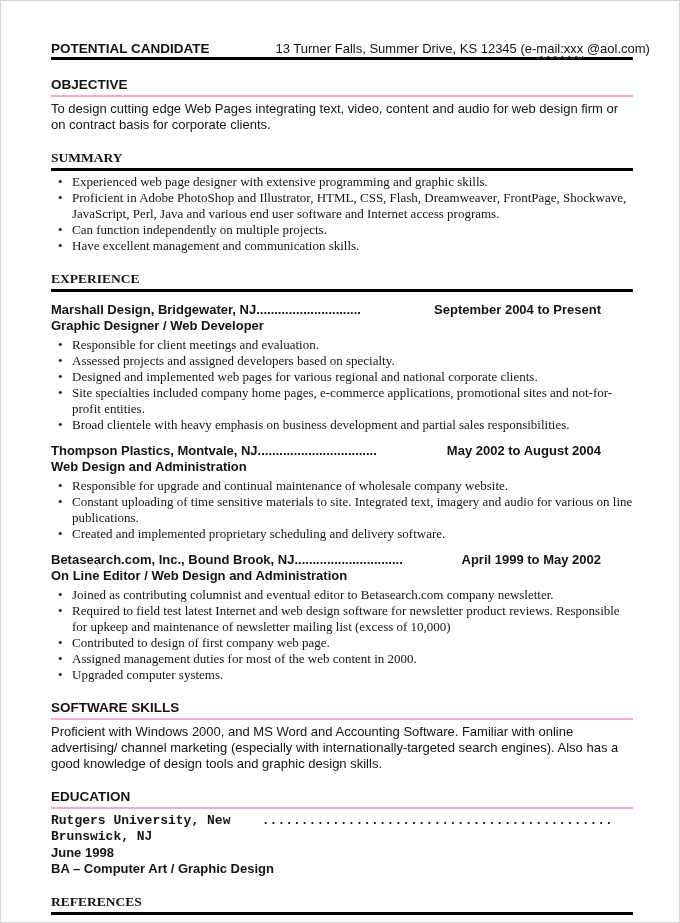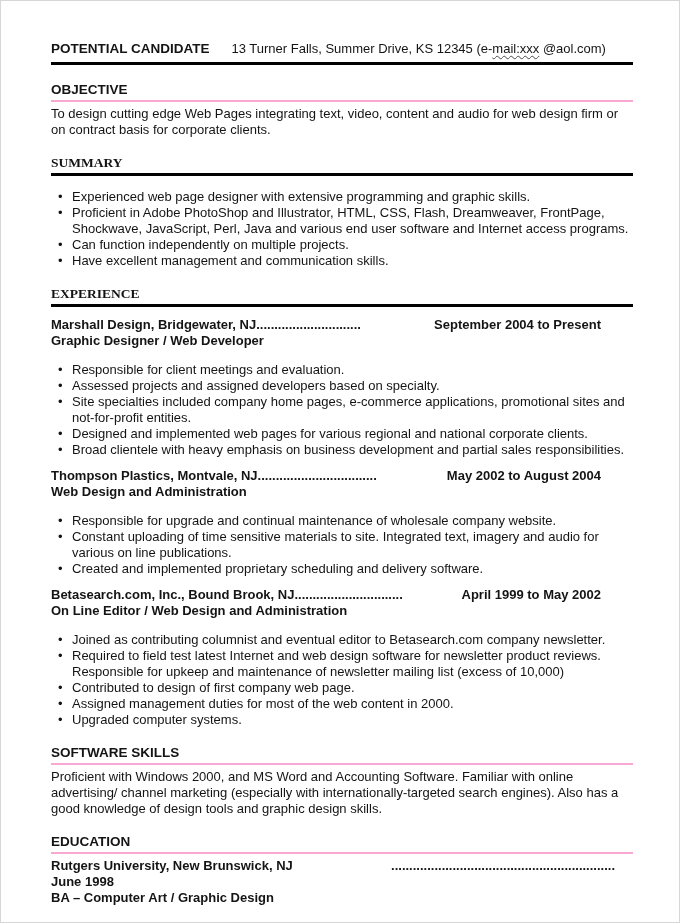--- a/index.html
+++ b/index.html
@@ -16,21 +16,21 @@
     line-height: 16px;
     color: #141414;
     overflow: hidden;
   }
 
   
   .header {
     display: flex;
     align-items: baseline;
     border-bottom: 3px solid #000;
-    padding-bottom: 5px;
+    gap: 44px;
   }
   .header .name {
     font-weight: bold;
     font-size: 13.5px;
     margin-right: 22px;
     white-space: nowrap;
   }
   .header .contact { white-space: nowrap; }
   .wavy {
     text-decoration-line: underline;
@@ -48,22 +48,23 @@
     padding-bottom: 2px;
   }
   .title.thin  { border-bottom: 2px solid #f9a8d4; }
   .title.thick { border-bottom: 3px solid #000; font-family: Liberation Serif, serif; }
 
   .para { margin: 4px 0 0 0; }
 
   
   ul.bullets {
     list-style: none;
-    margin: 13px 0 0 0;
+    margin: 3px 0 0 0;
     padding: 0;
+    font-family: Liberation Serif, serif;
   }
   ul.bullets li {
     position: relative;
     padding-left: 21px;
   }
   ul.bullets li::before {
     content: "\2022";
     position: absolute;
     left: 7px;
     top: 0;
@@ -82,20 +83,21 @@
   .job-dates { white-space: nowrap; margin-right: 32px; }
   .role { font-weight: bold; }
 
   
   .edu-head {
     display: flex;
     justify-content: space-between;
     align-items: baseline;
     font-weight: bold;
     margin-top: 4px;
+    font-family: Liberation Mono, monospace;
   }
   .edu-leader { white-space: nowrap; overflow: hidden; margin-right: 18px; }
   .edu-line { font-weight: bold; }
 </style>
 </head>
 <body>
 
 <div class="page">
 
   <div class="header">
@@ -123,22 +125,22 @@
 
     <div class="job">
       <div class="job-head">
         <span class="job-left"><span>Marshall Design, Bridgewater, NJ</span><span>.............................</span></span>
         <span class="job-dates">September 2004 to Present</span>
       </div>
       <div class="role">Graphic Designer / Web Developer</div>
       <ul class="bullets">
         <li>Responsible for client meetings and evaluation.</li>
         <li>Assessed projects and assigned developers based on specialty.</li>
+        <li>Designed and implemented web pages for various regional and national corporate clients.</li>
         <li>Site specialties included company home pages, e-commerce applications, promotional sites and not-for-profit entities.</li>
-        <li>Designed and implemented web pages for various regional and national corporate clients.</li>
         <li>Broad clientele with heavy emphasis on business development and partial sales responsibilities.</li>
       </ul>
     </div>
 
     <div class="job">
       <div class="job-head">
         <span class="job-left"><span>Thompson Plastics, Montvale, NJ</span><span>.................................</span></span>
         <span class="job-dates">May 2002 to August 2004</span>
       </div>
       <div class="role">Web Design and Administration</div>

